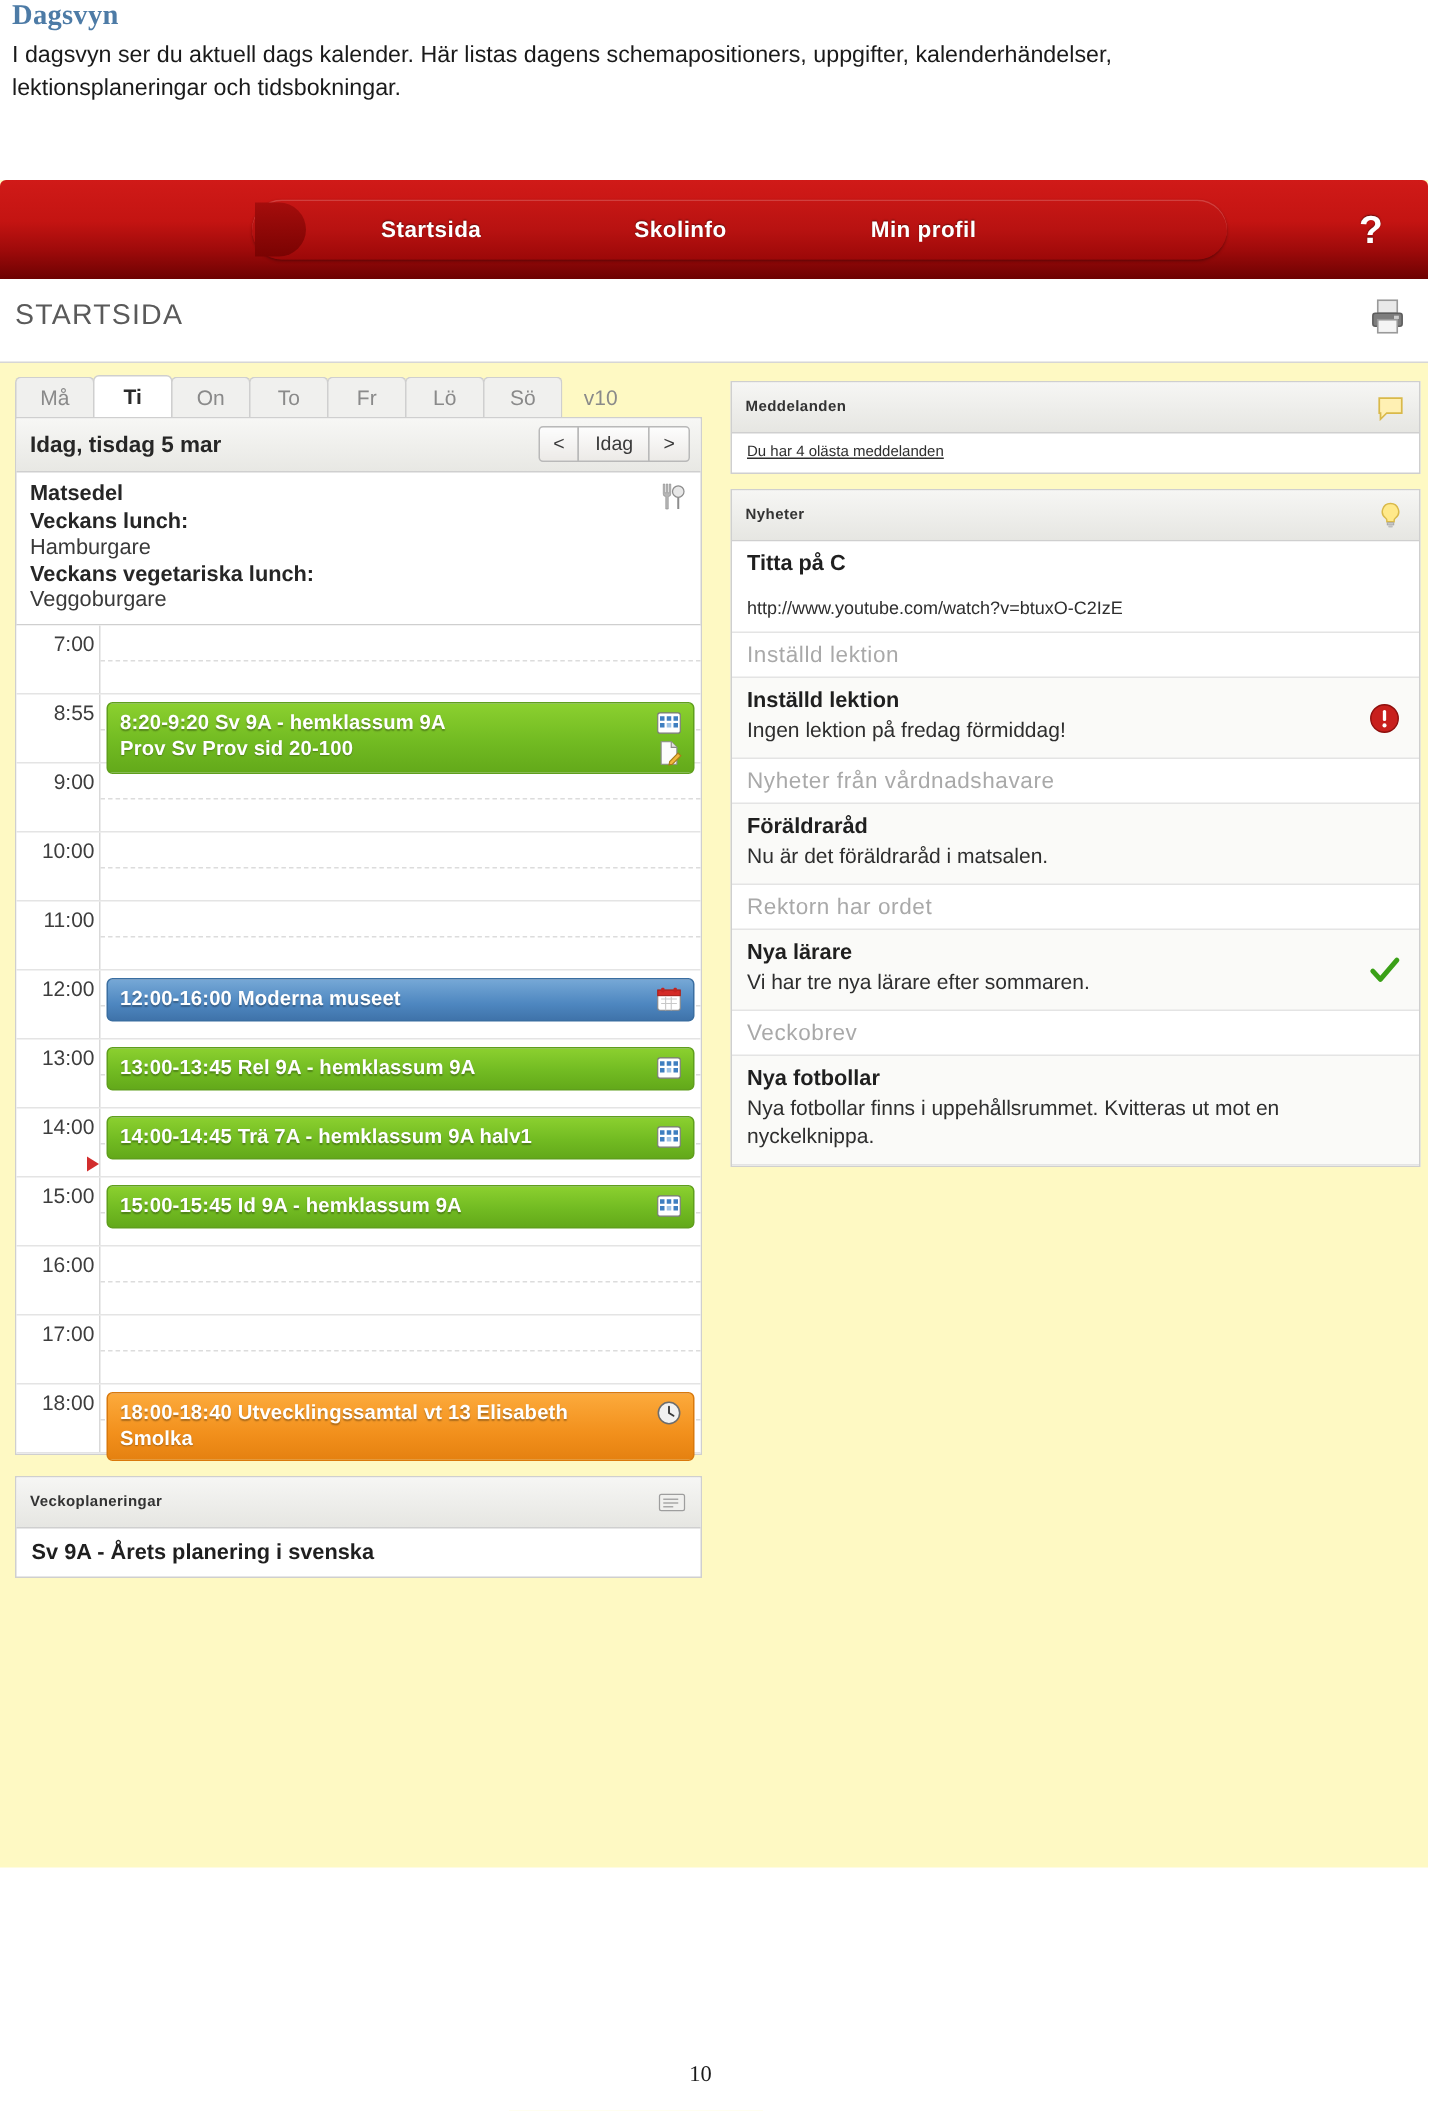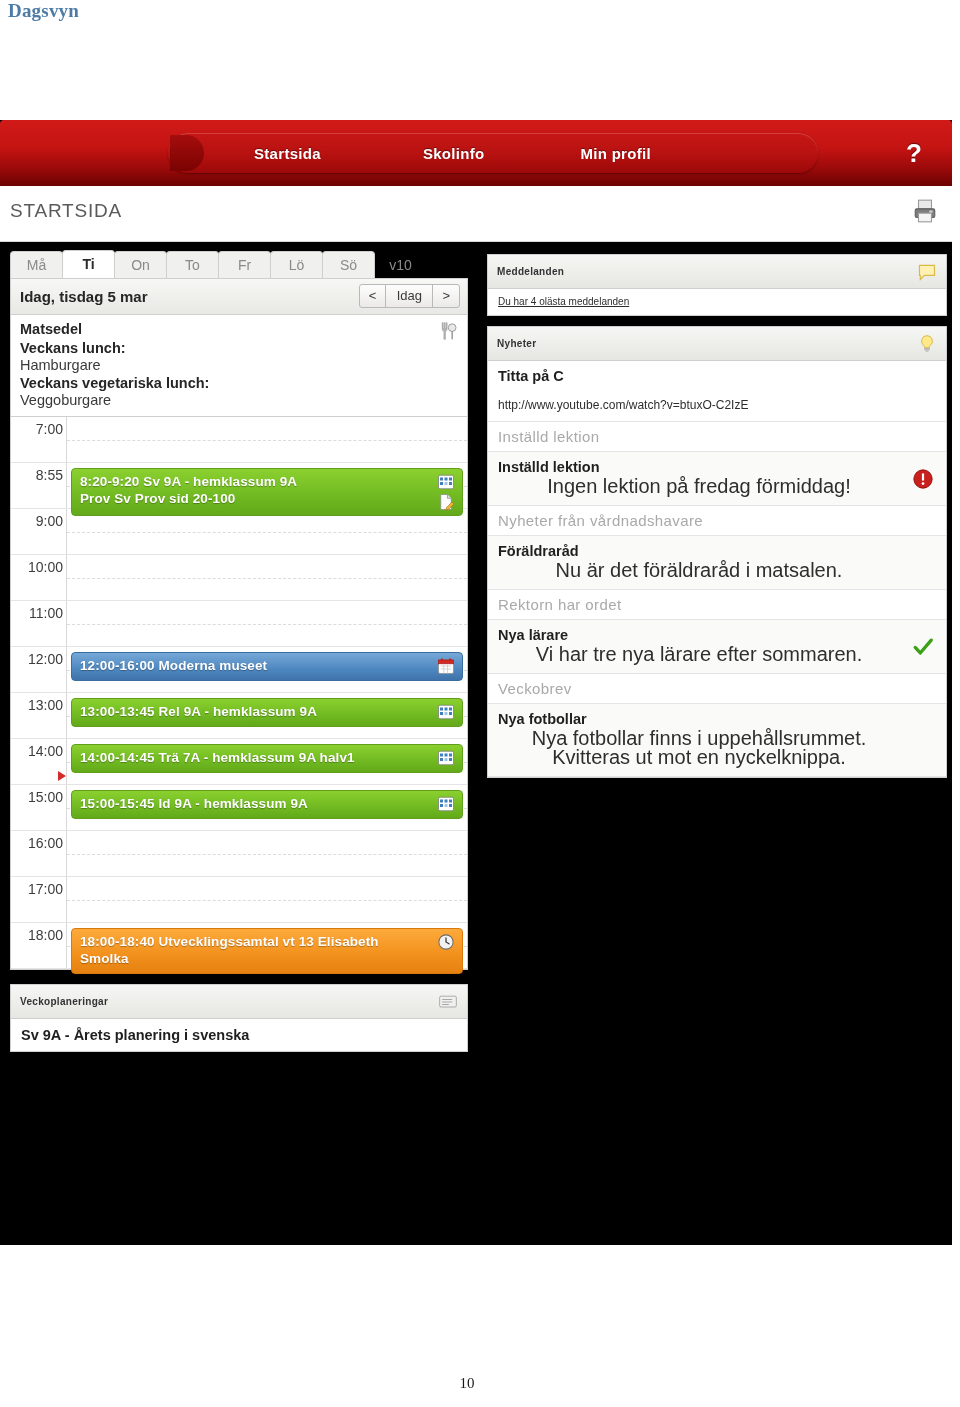--- a/index.html
+++ b/index.html
@@ -20,21 +20,21 @@
   }
   .doc-body {
     position: absolute; left: 8px; top: 26px; width: 830px;
     font-size: 15.5px; line-height: 22px; color: #1a1a1a;
   }
 
   
   .app {
     position: absolute; left: 0px; top: 120px;
     width: 952px; height: 1125px;
-    background: #000000;
+    background: #fef9c3;
     overflow: hidden;
   }
 
   
   .navbar {
     position: relative; width: 952px; height: 66px;
     background: linear-gradient(to bottom,#d01a18 0%,#c41412 42%,#9d0a0a 72%,#6d0202 100%);
     border-radius: 4px 4px 0 0;
   }
   .nav-pill {
@@ -193,41 +193,42 @@
     padding-left: 10px; font-size: 15px; color: #a9a9a9;
     background: #ffffff; border-bottom: 1px solid #e4e4e4;
     letter-spacing: .4px;
   }
   .news-item {
     position: relative; padding: 7px 46px 9px 10px;
     background: #fafaf8; border-bottom: 1px solid #e4e4e4;
   }
   .news-item.plain { background: #ffffff; }
   .news-title { font-size: 14.5px; font-weight: bold; color: #1f1f1f; }
-  .news-text { font-size: 20px; color: #2e2e2e; line-height: 19px; margin-top: 2px; text-align: center; }
+  .news-text { font-size: 14px; color: #2e2e2e; line-height: 19px; margin-top: 2px; }
   .news-link { font-size: 12px; color: #2e2e2e; margin-top: 14px; word-break: break-all; }
   .news-flag { position: absolute; right: 12px; top: 50%; transform: translateY(-50%); width: 22px; height: 22px; }
 
   
   .weekplans { margin-top: 14px; }
   .wp-item { padding: 8px 10px; font-size: 14.5px; font-weight: bold; color: #1f1f1f; }
 
   
   .pagenum {
     position: absolute; left: 0; right: 0; top: 1375px;
     text-align: center; font-family: "Liberation Serif", serif;
     font-size: 15px; color: #1a1a1a;
   }
 </style>
 </head>
 <body>
 
 <div class="page">
 
   <div class="doc-heading">Dagsvyn</div>
+  <div class="doc-body">I dagsvyn ser du aktuell dags kalender. Här listas dagens schemapositioners, uppgifter, kalenderhändelser, lektionsplaneringar och tidsbokningar.</div>
 
   <div class="app">
 
     <div class="navbar">
       <div class="nav-pill"></div>
       <div class="nav-notch"></div>
       <div class="nav-items">
         <div class="nav-item i0">Startsida</div>
         <div class="nav-item i1">Skolinfo</div>
         <div class="nav-item i2">Min profil</div>

